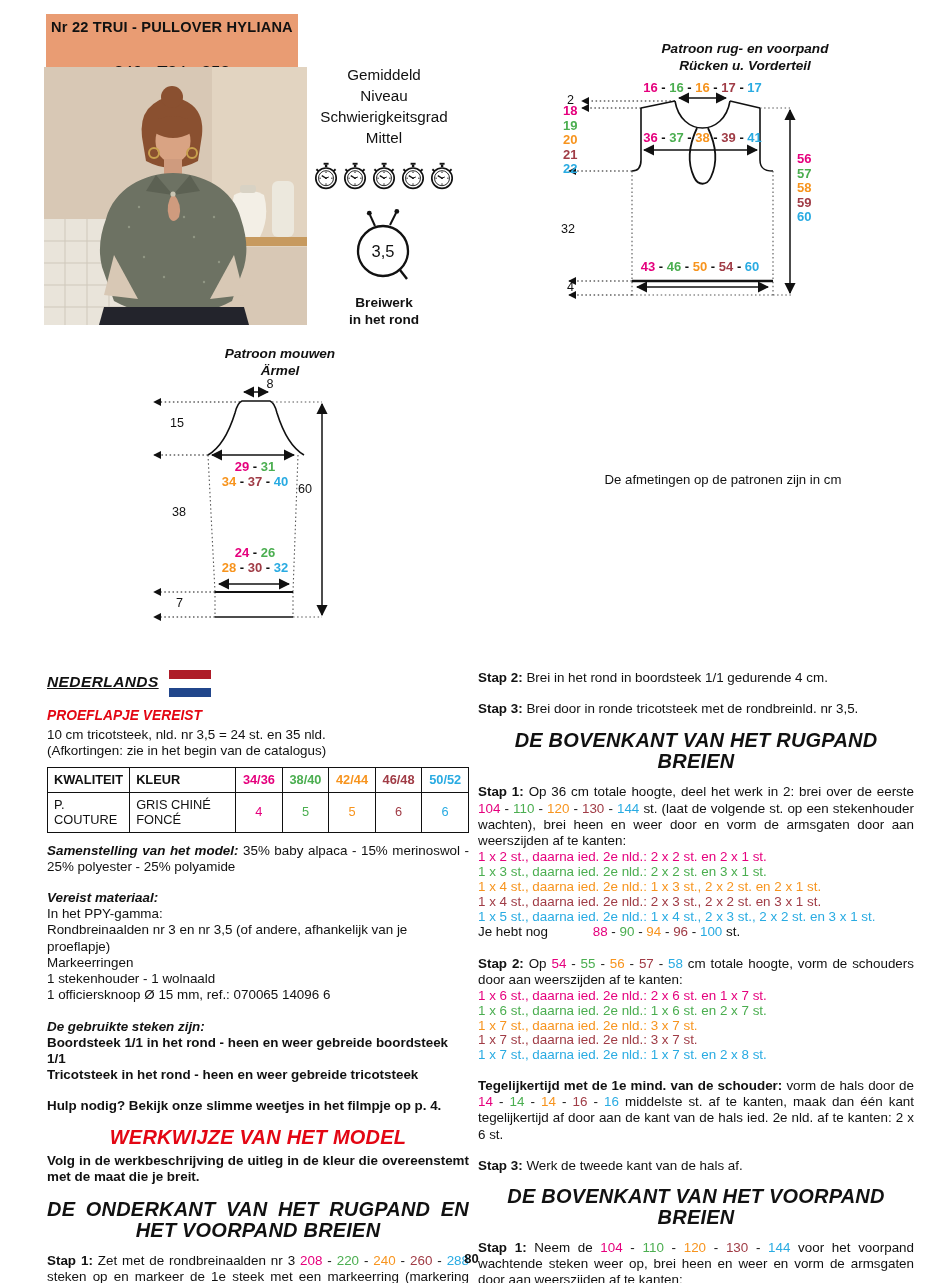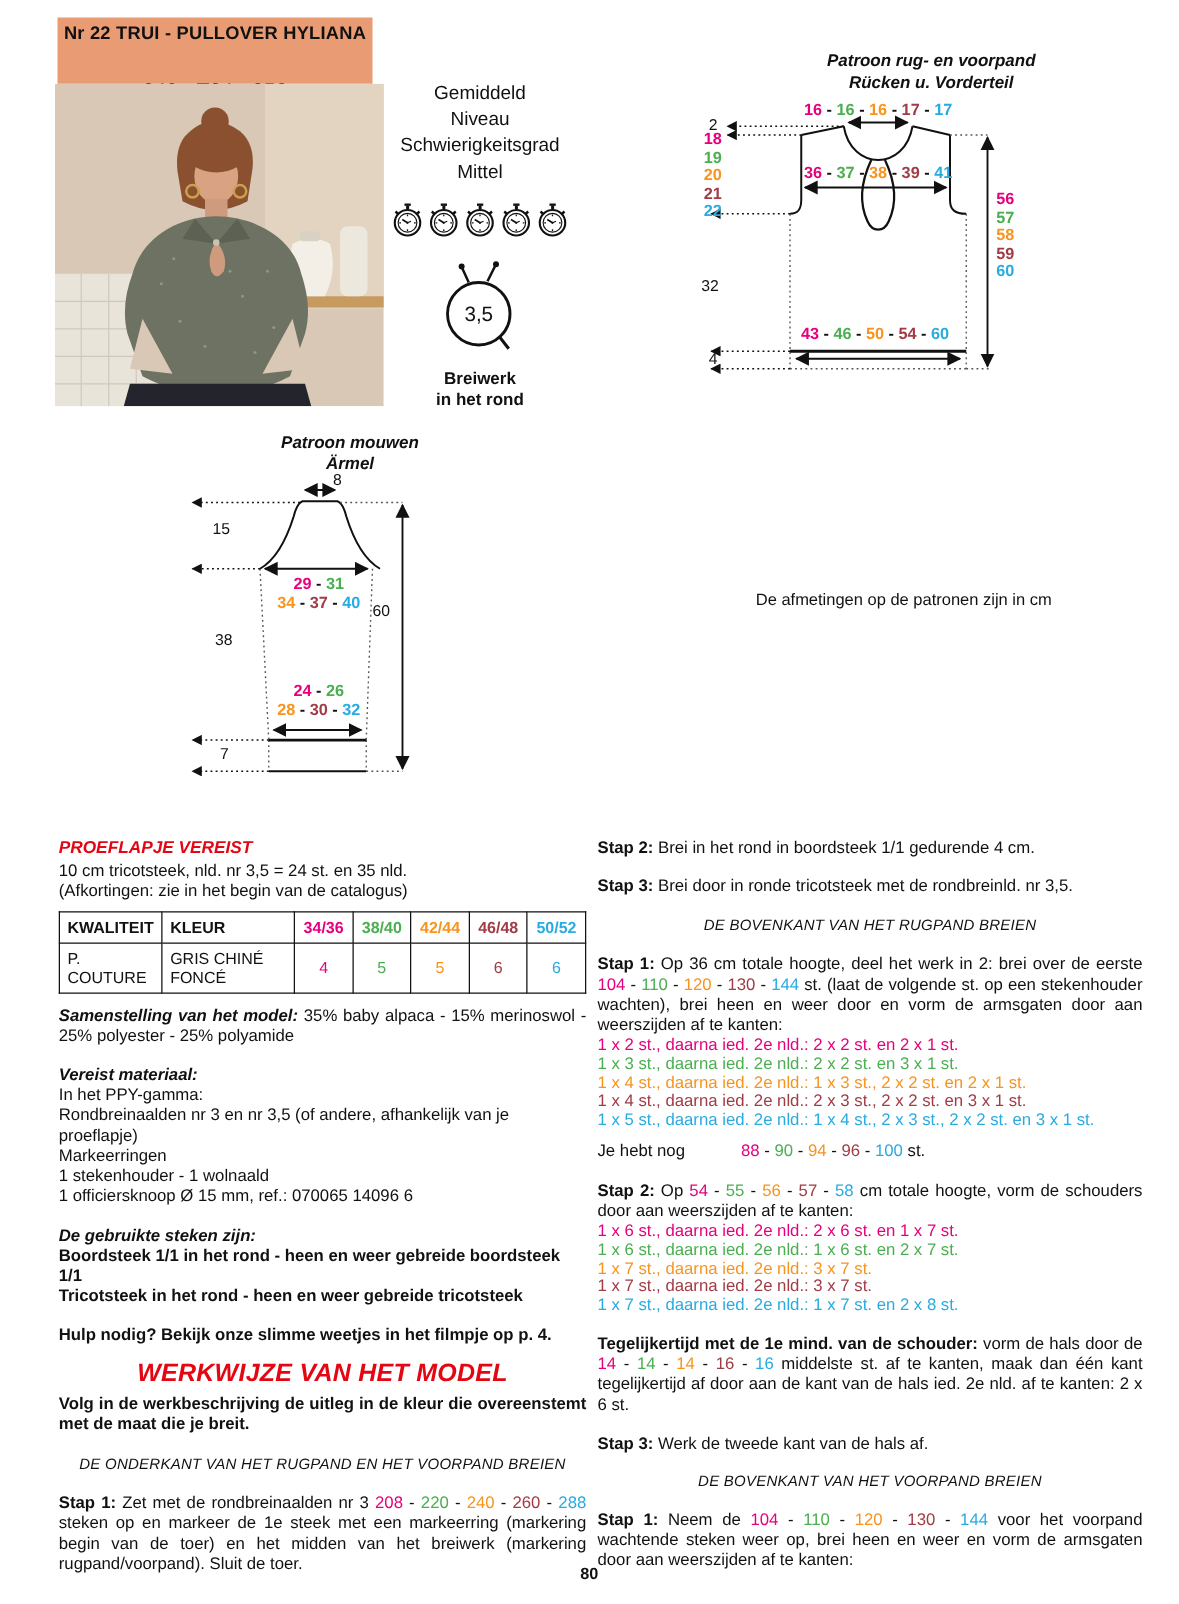--- a/index.html
+++ b/index.html
@@ -43,21 +43,21 @@
   .col-right{left:478px;width:436px;}
   .col p{margin:0 0 15px 0;}
   .nlrow{display:flex;align-items:flex-start;gap:10px;margin-bottom:11px;}
   .nlname{font-weight:bold;font-style:italic;font-size:15.5px;text-decoration:underline;letter-spacing:.4px;padding-top:3px;}
   .flag{width:42px;height:27px;display:block;}
   .gauge-title{color:var(--red);font-weight:bold;font-style:italic;font-size:13.8px;margin-bottom:2px;}
   table.yarn{border-collapse:collapse;margin:8px 0 10px 0;width:422px;}
   table.yarn th,table.yarn td{border:1.6px solid #111;text-align:center;font-size:12.8px;padding:4px 3px;}
   table.yarn th{font-weight:bold;}
   table.yarn th.lft,table.yarn td.lft{text-align:left;padding-left:6px;}
-  .sect-title{font-weight:normal;font-style:italic;font-size:12px;line-height:21px;
+  .sect-title{font-weight:bold;font-style:italic;font-size:20px;line-height:21px;
               text-align:justify;text-align-last:center;margin:4px 0 12px 0;letter-spacing:.2px;}
   .main-title{color:var(--red);font-weight:bold;font-style:italic;font-size:20px;text-align:center;margin:10px 0 4px 0;letter-spacing:.2px;}
   .lines{margin:0 0 15px 0;}
   .lines div{line-height:14.8px;}
   .pageno{left:0;right:0;bottom:16px;text-align:center;font-size:13px;font-weight:bold;}
 </style>
 </head>
 <body>
 
 <svg width="0" height="0" style="position:absolute" aria-hidden="true">
@@ -271,20 +271,28 @@
     <div class="dlabel" style="left:32px;top:160px;">38</div>
     <div class="seq" style="left:55px;top:200px;width:120px;"><span style="color: rgb(229, 0, 125);">24</span><span> - </span><span style="color: rgb(75, 174, 80);">26</span></div>
     <div class="seq" style="left:55px;top:215px;width:120px;"><span style="color: rgb(247, 148, 30);">28</span><span> - </span><span style="color: rgb(160, 60, 70);">30</span><span> - </span><span style="color: rgb(41, 171, 226);">32</span></div>
     <div class="dlabel" style="left:36px;top:251px;">7</div>
     <div class="dlabel" style="left:158px;top:137px;">60</div>
   </div>
 
   <div class="abs dimnote">De afmetingen op de patronen zijn in cm</div>
 
   <div class="col col-left">
+    <div class="nlrow">
+      <span class="nlname">NEDERLANDS</span>
+      <svg class="flag" viewBox="0 0 42 27">
+        <rect x="0" y="0" width="42" height="9" fill="#ae1c28"></rect>
+        <rect x="0" y="9" width="42" height="9" fill="#ffffff"></rect>
+        <rect x="0" y="18" width="42" height="9" fill="#21468b"></rect>
+      </svg>
+    </div>
     <div class="gauge-title">PROEFLAPJE VEREIST</div>
     <div>10 cm tricotsteek, nld. nr 3,5 = 24 st. en 35 nld.</div>
     <div>(Afkortingen: zie in het begin van de catalogus)</div>
     <table class="yarn">
       <tbody>
           <tr>
         <th class="lft" style="width:74px;">KWALITEIT</th>
         <th class="lft" style="width:126px;">KLEUR</th>
         <th class="c-s1" style="width:44px;">34/36</th>
         <th class="c-s2" style="width:44px;">38/40</th>
@@ -318,21 +326,21 @@
     <div class="b just" style="margin-bottom:14px;">Volg in de werkbeschrijving de uitleg in de kleur die overeenstemt met de maat die je breit.</div>
     <div class="sect-title">DE ONDERKANT VAN HET RUGPAND EN HET VOORPAND BREIEN</div>
     <p class="just"><span style="font-weight: bold;">Stap 1:</span><span> Zet met de rondbreinaalden nr 3 </span><span style="color: rgb(229, 0, 125);">208</span><span> - </span><span style="color: rgb(75, 174, 80);">220</span><span> - </span><span style="color: rgb(247, 148, 30);">240</span><span> - </span><span style="color: rgb(160, 60, 70);">260</span><span> - </span><span style="color: rgb(41, 171, 226);">288</span><span> steken op en markeer de 1e steek met een markeerring (markering begin van de toer) en het midden van het breiwerk (markering rugpand/voorpand). Sluit de toer.</span></p>
   </div>
 
   <div class="col col-right">
     <p><span style="font-weight: bold;">Stap 2:</span><span> Brei in het rond in boordsteek 1/1 gedurende 4 cm.</span></p>
     <p style="margin-bottom:13px;"><span style="font-weight: bold;">Stap 3:</span><span> Brei door in ronde tricotsteek met de rondbreinld. nr 3,5.</span></p>
     <div class="sect-title" style="text-align:center;text-align-last:auto;">DE BOVENKANT VAN HET RUGPAND BREIEN</div>
     <p class="just" style="margin-bottom:1px;"><span style="font-weight: bold;">Stap 1:</span><span> Op 36 cm totale hoogte, deel het werk in 2: brei over de eerste </span><span style="color: rgb(229, 0, 125);">104</span><span> - </span><span style="color: rgb(75, 174, 80);">110</span><span> - </span><span style="color: rgb(247, 148, 30);">120</span><span> - </span><span style="color: rgb(160, 60, 70);">130</span><span> - </span><span style="color: rgb(41, 171, 226);">144</span><span> st. (laat de volgende st. op een stekenhouder wachten), brei heen en weer door en vorm de armsgaten door aan weerszijden af te kanten:</span></p>
-    <div class="lines" style="margin-bottom:10px;">
+    <div class="lines" style="margin-bottom:0;">
         <div style="color: rgb(229, 0, 125);">1 x 2 st., daarna ied. 2e nld.: 2 x 2 st. en 2 x 1 st.</div>
         <div style="color: rgb(75, 174, 80);">1 x 3 st., daarna ied. 2e nld.: 2 x 2 st. en 3 x 1 st.</div>
         <div style="color: rgb(247, 148, 30);">1 x 4 st., daarna ied. 2e nld.: 1 x 3 st., 2 x 2 st. en 2 x 1 st.</div>
         <div style="color: rgb(160, 60, 70);">1 x 4 st., daarna ied. 2e nld.: 2 x 3 st., 2 x 2 st. en 3 x 1 st.</div>
         <div style="color: rgb(41, 171, 226);">1 x 5 st., daarna ied. 2e nld.: 1 x 4 st., 2 x 3 st., 2 x 2 st. en 3 x 1 st.</div>
       </div>
     <p><span>Je hebt nog </span><span style="color: rgb(229, 0, 125); margin-left: 41px;">88</span><span> - </span><span style="color: rgb(75, 174, 80);">90</span><span> - </span><span style="color: rgb(247, 148, 30);">94</span><span> - </span><span style="color: rgb(160, 60, 70);">96</span><span> - </span><span style="color: rgb(41, 171, 226);">100</span><span> st.</span></p>
     <p class="just" style="margin-bottom:1px;"><span style="font-weight: bold;">Stap 2:</span><span> Op </span><span style="color: rgb(229, 0, 125);">54</span><span> - </span><span style="color: rgb(75, 174, 80);">55</span><span> - </span><span style="color: rgb(247, 148, 30);">56</span><span> - </span><span style="color: rgb(160, 60, 70);">57</span><span> - </span><span style="color: rgb(41, 171, 226);">58</span><span> cm totale hoogte, vorm de schouders door aan weerszijden af te kanten:</span></p>
     <div class="lines">
         <div style="color: rgb(229, 0, 125);">1 x 6 st., daarna ied. 2e nld.: 2 x 6 st. en 1 x 7 st.</div>

